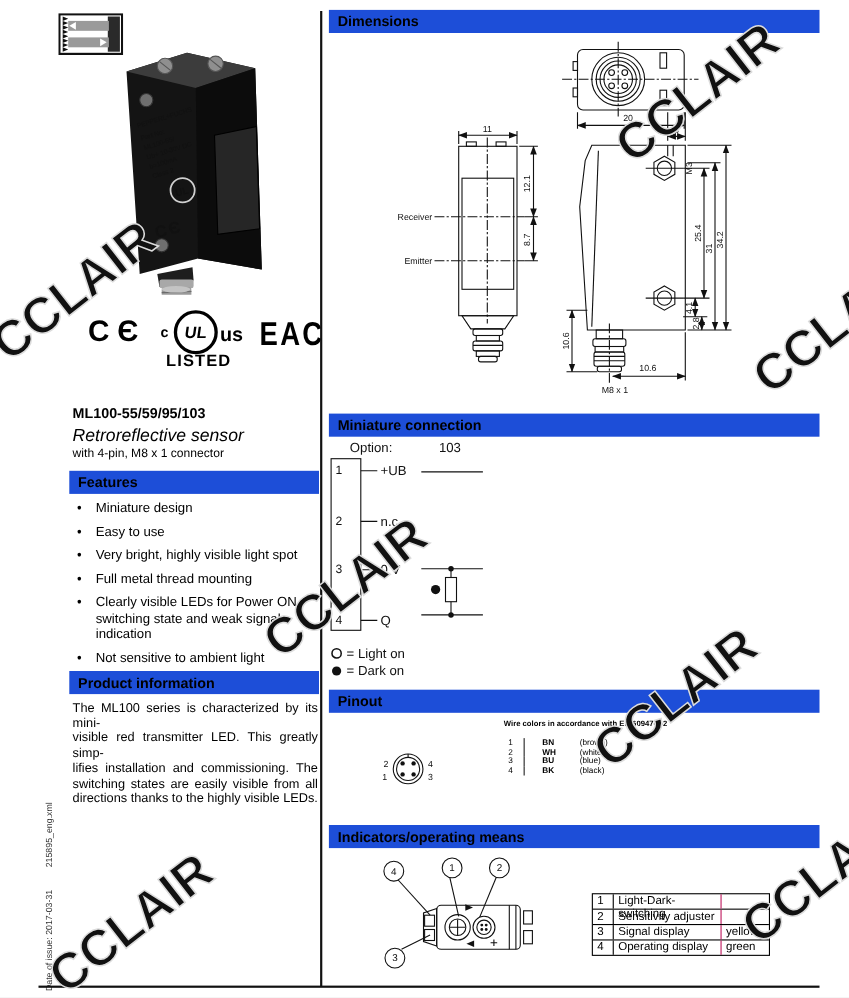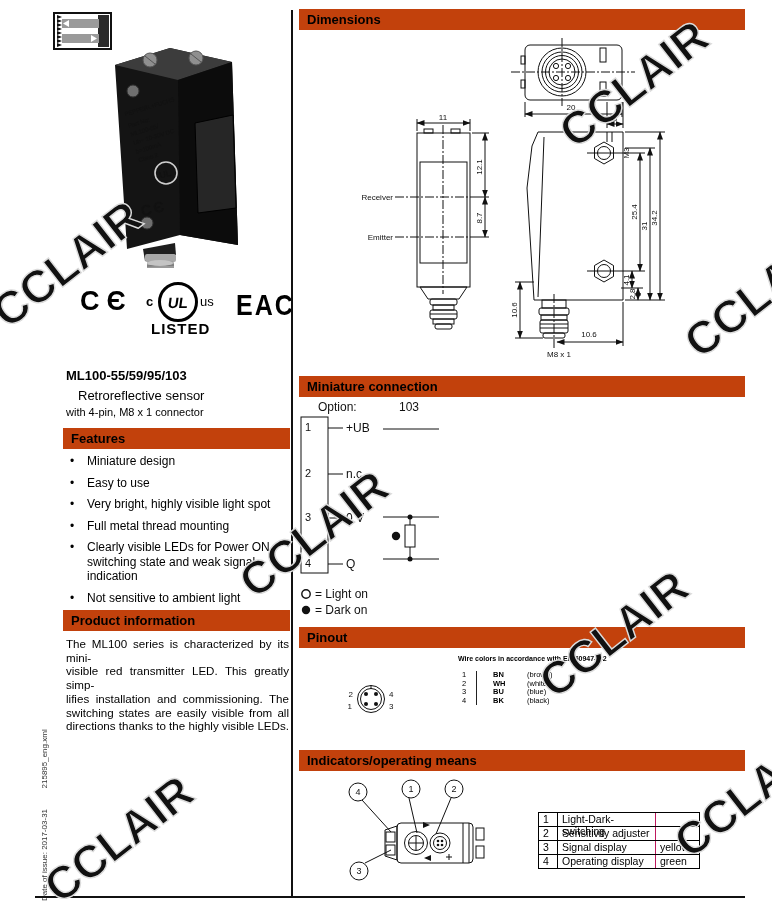--- a/index.html
+++ b/index.html
@@ -1,19 +1,19 @@
 <!DOCTYPE html>
 <html><head>
 <meta charset="utf-8">
 <style>
   html,body{margin:0;padding:0;background:#e9e9e9;}
   #page{position:relative;width:772px;height:907px;background:#ffffff;overflow:hidden;
         font-family:"Liberation Sans",sans-serif;color:#000;}
   .abs{position:absolute;}
-  .bar{position:absolute;background:#c2410c;height:21px;box-sizing:border-box;
+  .bar{position:absolute;background:#1d4ed8;height:21px;box-sizing:border-box;
        font-size:13px;font-weight:bold;padding:3px 0 0 8px;}
   .svgline{stroke:#111;stroke-width:1;fill:none;}
   svg text{font-family:"Liberation Sans",sans-serif;fill:#111;}
   .bullet-item{position:relative;padding-left:21px;margin-bottom:7px;font-size:12px;line-height:14.5px;}
   .bullet-item .dot{position:absolute;left:4px;top:0;}
   .pinfo-line{font-size:11.6px;line-height:13.7px;text-align:justify;text-align-last:justify;}
   .pinfo-line.last{text-align-last:left;}
   .wm{pointer-events:none;}
   .wiretable{font-size:7.5px;line-height:8.5px;}
   .wrow{display:flex;}
@@ -89,27 +89,27 @@
     </g>
   </svg>
 
   <div class="abs" style="left:80px;top:286px;font-size:27px;font-weight:600;letter-spacing:7px;">CЄ</div>
   <div class="abs" style="left:146px;top:282px;width:72px;height:50px;">
     <span class="abs" style="left:0;top:12px;font-size:13px;font-weight:bold;">c</span>
     <span class="abs" style="left:12px;top:0;width:34px;height:34px;border:3px solid #000;border-radius:50%;
                  display:flex;align-items:center;justify-content:center;">
       <b style="font-size:15px;transform:skewX(-8deg);">UL</b>
     </span>
-    <span class="abs" style="left:54px;top:12px;font-size:13px;font-weight:normal;">us</span>
+    <span class="abs" style="left:54px;top:12px;font-size:18px;font-weight:bold;">us</span>
     <span class="abs" style="left:5px;top:38px;font-size:15px;font-weight:bold;letter-spacing:1px;">LISTED</span>
   </div>
   <div class="abs" style="left:236px;top:287px;font-size:25px;font-weight:900;letter-spacing:2px;transform:scaleY(1.2);transform-origin:top left;">EAC</div>
 
   <div class="abs" style="left:66px;top:368px;font-size:13px;font-weight:bold;">ML100-55/59/95/103</div>
-  <div class="abs" style="left:78px;top:388px;font-size:13px;">Retroreflective sensor</div>
+  <div class="abs" style="left:66px;top:388px;font-size:16px;font-style:italic;">Retroreflective sensor</div>
   <div class="abs" style="left:66px;top:406px;font-size:11px;">with 4-pin, M8 x 1 connector</div>
 
   <div class="bar" style="left:63px;top:428px;width:227px;">Features</div>
   <div class="abs" style="left:66px;top:454px;width:222px;">
     <div class="bullet-item"><span class="dot">•</span><span>Miniature design</span></div>
     <div class="bullet-item"><span class="dot">•</span><span>Easy to use</span></div>
     <div class="bullet-item"><span class="dot">•</span><span>Very bright, highly visible light spot</span></div>
     <div class="bullet-item"><span class="dot">•</span><span>Full metal thread mounting</span></div>
     <div class="bullet-item"><span class="dot">•</span><span>Clearly visible LEDs for Power ON, switching state and weak signal indication</span></div>
     <div class="bullet-item"><span class="dot">•</span><span>Not sensitive to ambient light</span></div>

